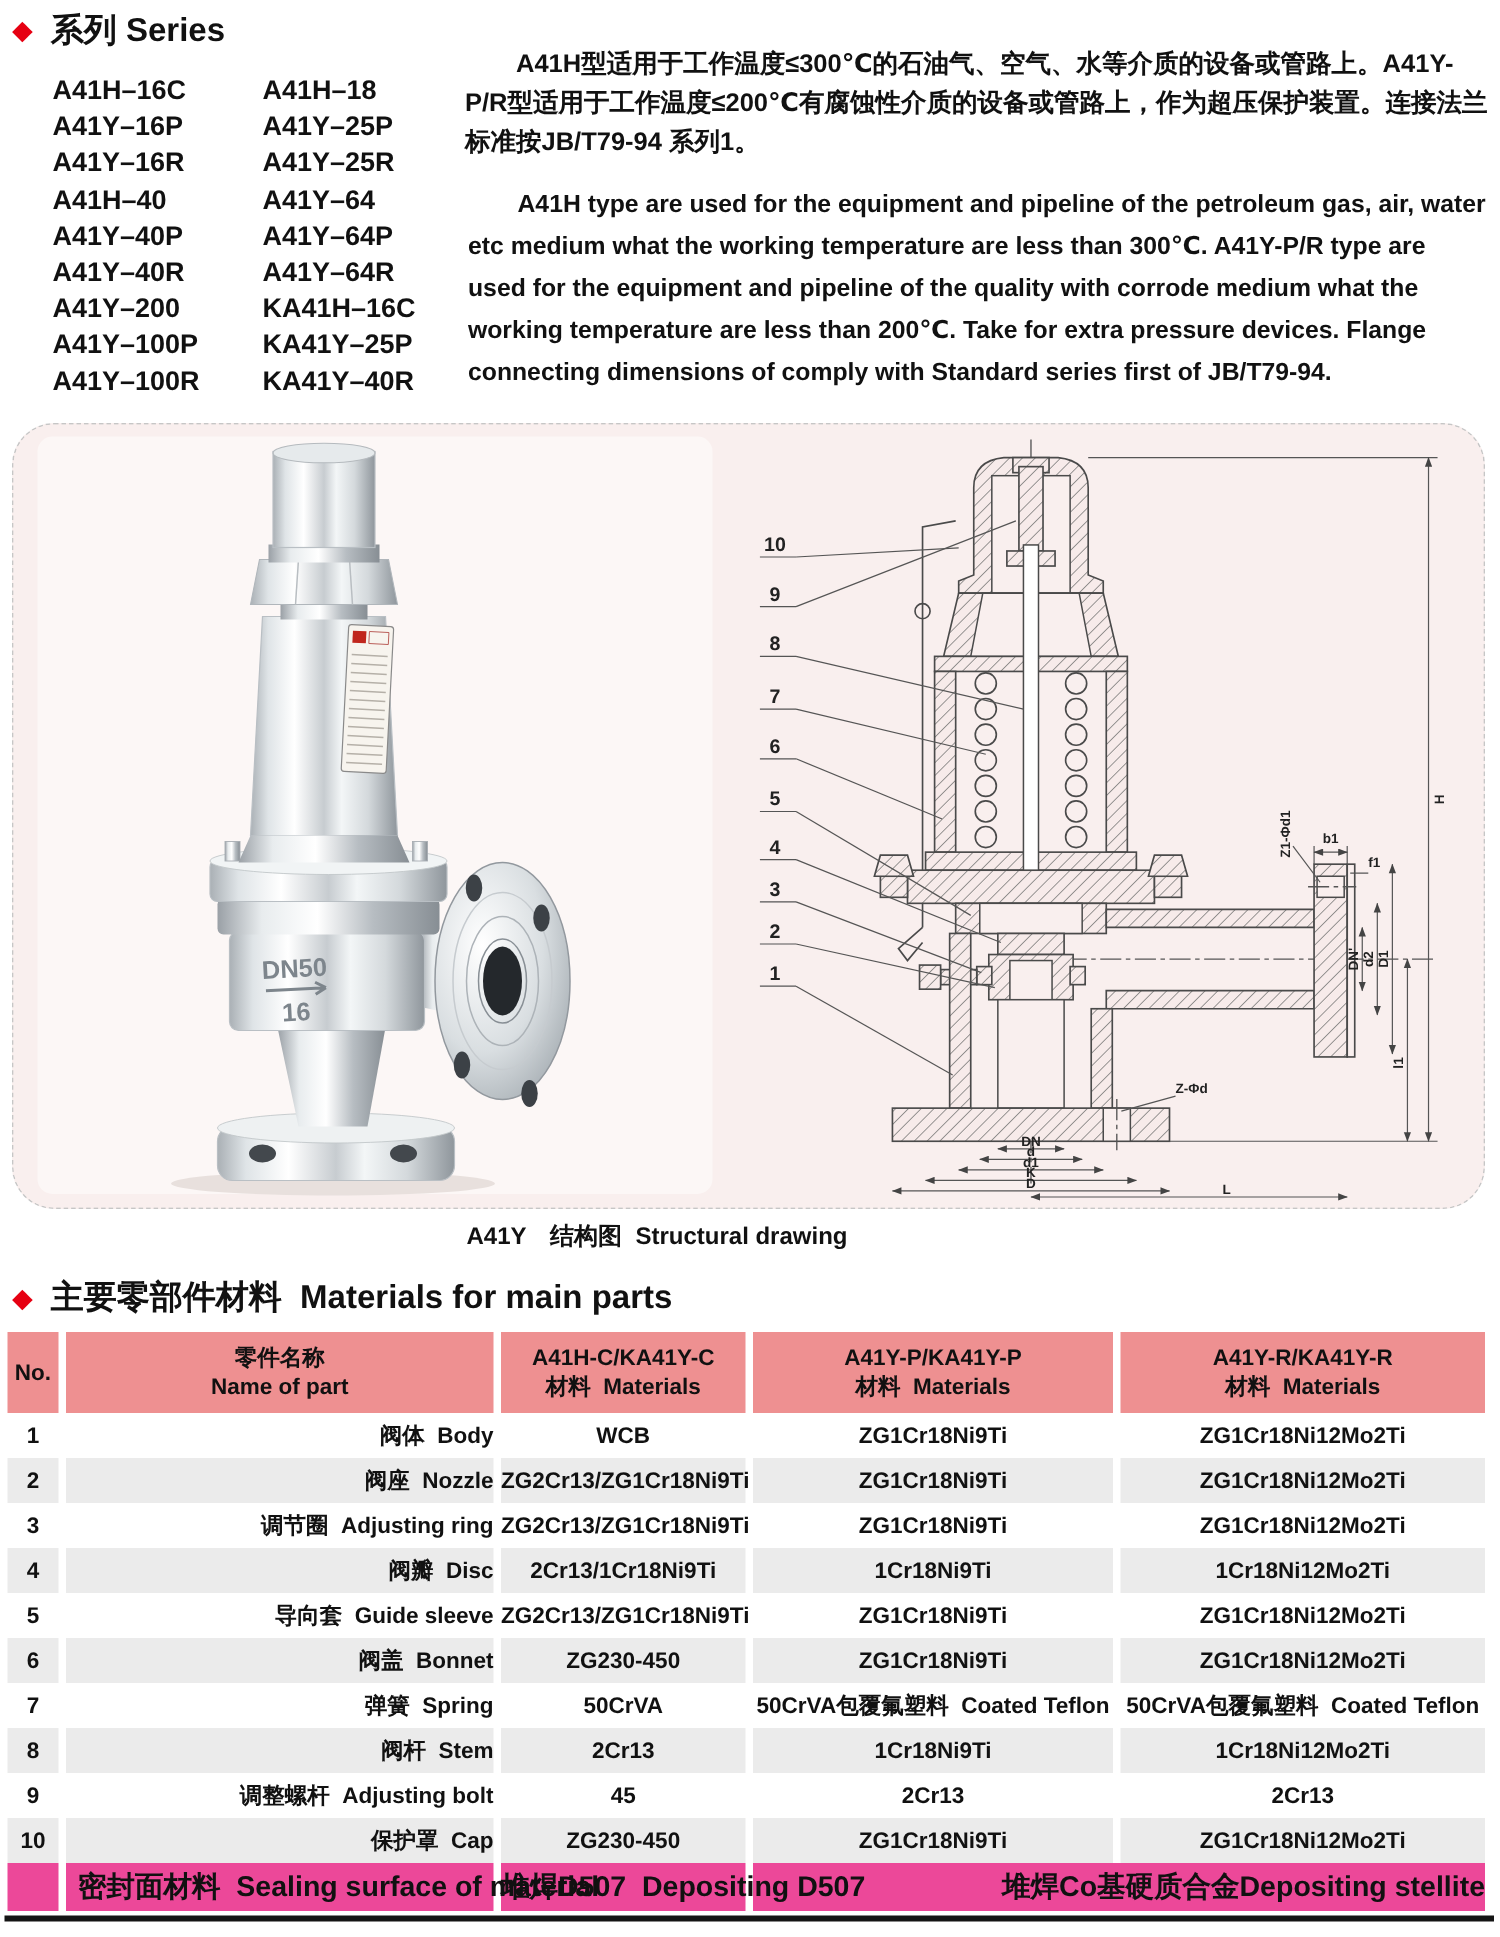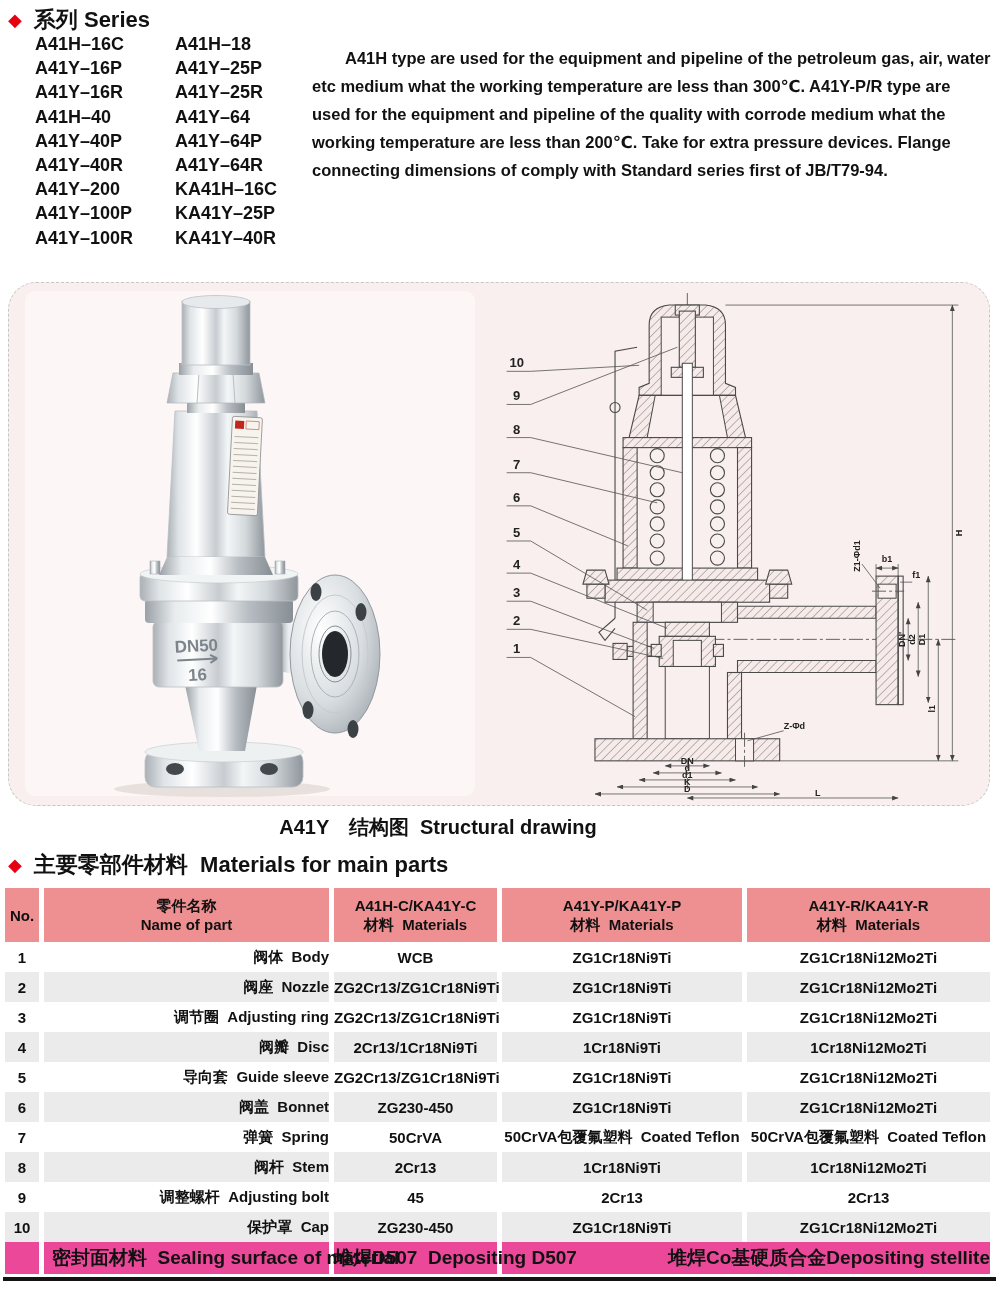--- a/index.html
+++ b/index.html
@@ -5,34 +5,34 @@
   html,body{margin:0;padding:0;background:#fff;}
   .page{position:relative;width:1000px;height:1291px;background:#fff;overflow:hidden;
         font-family:"Liberation Sans","DejaVu Sans",sans-serif;color:#111;}
 
   
   .sec-header{position:absolute;display:flex;align-items:center;gap:12px;}
   .diamond{color:#e60012;font-size:18px;line-height:1;}
   .sec-title{font-size:22px;font-weight:bold;white-space:pre;}
 
   
-  .models{position:absolute;top:32px;list-style:none;margin:0;padding:0;}
+  .models{position:absolute;top:48px;list-style:none;margin:0;padding:0;}
   .models li{font-size:18px;font-weight:bold;line-height:24.2px;white-space:pre;}
   #models-col1{left:35px;} #models-col2{left:175px;}
   .paras{position:absolute;left:310px;top:30px;width:682px;}
   .para-zh{margin:0;font-size:17px;font-weight:bold;line-height:26px;text-indent:2em;}
   .para-en{margin:14px 0 0 2px;font-size:16.5px;font-weight:bold;line-height:28px;text-indent:2em;}
 
   
   .panel{position:absolute;left:8px;top:282px;width:982px;height:524px;background:#f9efee;
          border:1px dashed #c6c6c6;border-radius:28px;box-sizing:border-box;}
   .photo-wrap{position:absolute;left:8px;top:6px;width:465px;height:510px;}
   .drawing-wrap{position:absolute;left:476px;top:4px;width:500px;height:514px;}
   .caption{position:absolute;top:814px;left:8px;width:860px;text-align:center;
-           font-size:20px;font-weight:bold;white-space:pre;}
+           font-size:16px;font-weight:bold;white-space:pre;}
 
   
   .materials-table{position:absolute;top:888px;left:0;width:855px;border-collapse:separate;
                    border-spacing:5px 0;table-layout:fixed;}
   .materials-table thead td{background:#ee9091;height:54px;font-size:15px;font-weight:bold;
                             text-align:center;vertical-align:middle;padding:0;}
   .materials-table thead div{line-height:19px;white-space:pre;}
   .materials-table tbody td{height:30px;font-size:15px;font-weight:bold;text-align:center;
                             vertical-align:middle;background:#fff;padding:0;white-space:pre;}
   .materials-table tbody tr:nth-child(even) td{background:#ebebeb;}
@@ -99,20 +99,21 @@
 
       <li>KA41H–16C</li>
 
       <li>KA41Y–25P</li>
 
       <li>KA41Y–40R</li>
 
   </ul>
 
   <div class="paras">
+    <p class="para-zh">A41H型适用于工作温度≤300℃的石油气、空气、水等介质的设备或管路上。A41Y-P/R型适用于工作温度≤200℃有腐蚀性介质的设备或管路上，作为超压保护装置。连接法兰标准按JB/T79-94 系列1。</p>
     <p class="para-en">A41H type are used for the equipment and pipeline of the petroleum gas, air, water etc medium what the working temperature are less than 300℃. A41Y-P/R type are used for the equipment and pipeline of the quality with corrode medium what the working temperature are less than 200℃. Take for extra pressure devices. Flange connecting dimensions of comply with Standard series first of JB/T79-94.</p>
   </div>
 
   <div class="panel">
 
     <div class="photo-wrap">
       <svg width="465" height="510" viewBox="0 0 465 510">
         <defs>
           <linearGradient id="cv" x1="0" x2="1" y1="0" y2="0">
             <stop offset="0" stop-color="#aab0b5"></stop>

